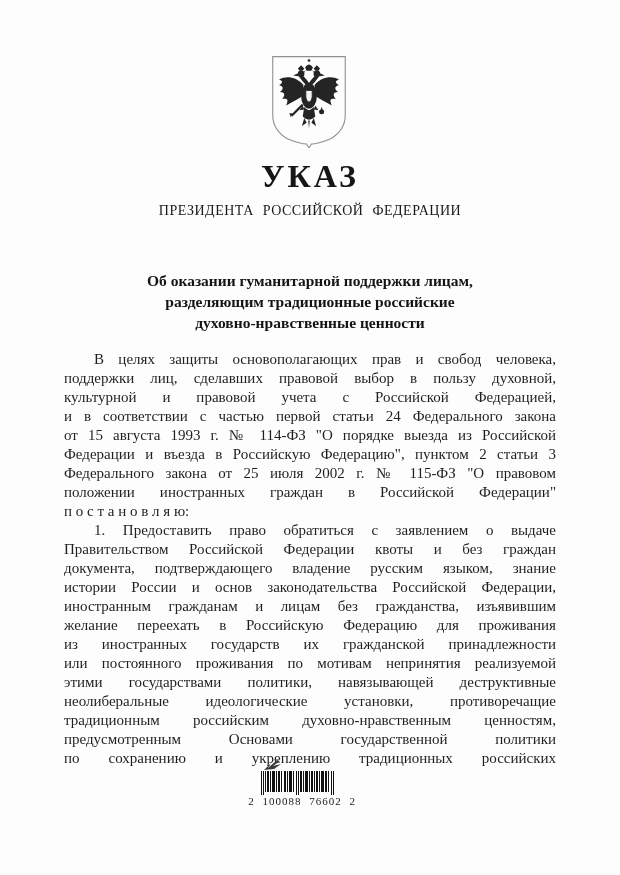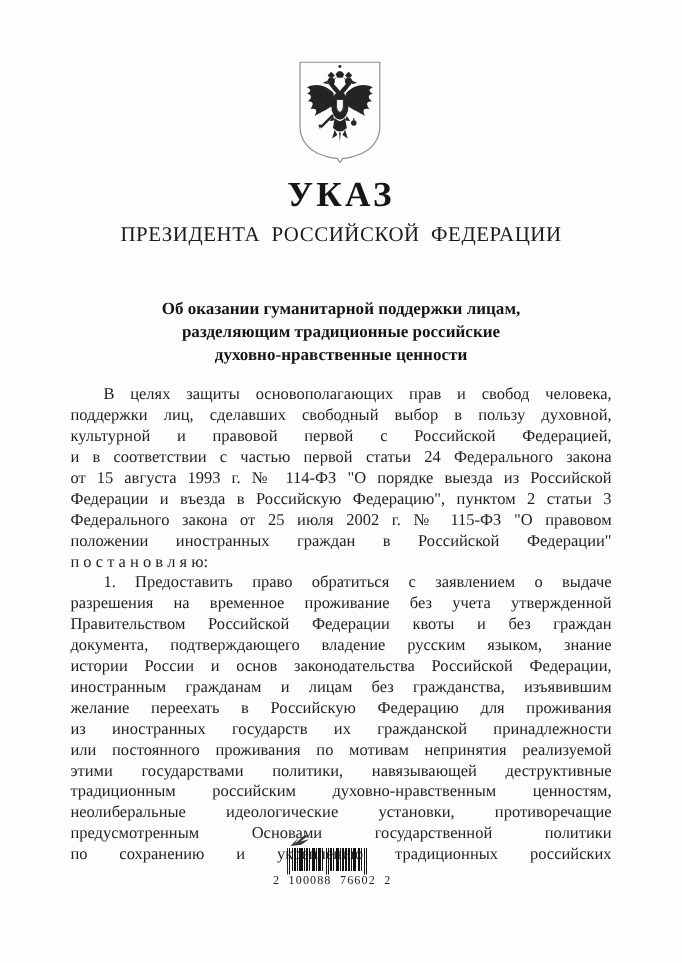--- a/index.html
+++ b/index.html
@@ -31,21 +31,21 @@
     font-size: 32px;
     font-weight: bold;
     letter-spacing: 3px;
     color: #161616;
   }
   .subtitle {
     position: absolute;
     left: 0; right: 0;
     top: 203px;
     text-align: center;
-    font-size: 19px;
+    font-size: 14px;
     letter-spacing: 0.5px;
     word-spacing: 5px;
     color: #1a1a1a;
   }
   .subject {
     position: absolute;
     left: 0; right: 0;
     top: 270px;
     text-align: center;
     font-size: 15.5px;
@@ -161,40 +161,39 @@
   <div class="subtitle">ПРЕЗИДЕНТА РОССИЙСКОЙ ФЕДЕРАЦИИ</div>
 
   <div class="subject">
     <div>Об оказании гуманитарной поддержки лицам,</div>
     <div>разделяющим традиционные российские</div>
     <div>духовно-нравственные ценности</div>
   </div>
 
   <div class="body-text">
     <div class="bl ind">В целях защиты основополагающих прав и свобод человека,</div>
-    <div class="bl">поддержки лиц, сделавших свободный выбор в пользу духовной,</div>
-    <div class="bl">культурной и правовой первой с Российской Федерацией,</div>
+    <div class="bl">поддержки лиц, сделавших правовой выбор в пользу духовной,</div>
+    <div class="bl">культурной и правовой учета с Российской Федерацией,</div>
     <div class="bl">и в соответствии с частью первой статьи 24 Федерального закона</div>
     <div class="bl">от 15 августа 1993 г. № 114-ФЗ "О порядке выезда из Российской</div>
     <div class="bl">Федерации и въезда в Российскую Федерацию", пунктом 2 статьи 3</div>
     <div class="bl">Федерального закона от 25 июля 2002 г. № 115-ФЗ "О правовом</div>
     <div class="bl">положении иностранных граждан в Российской Федерации"</div>
     <div class="bl left">п о с т а н о в л я ю:</div>
     <div class="bl ind">1. Предоставить право обратиться с заявлением о выдаче</div>
-    <div class="bl">разрешения на временное проживание без учета утвержденной</div>
     <div class="bl">Правительством Российской Федерации квоты и без граждан</div>
     <div class="bl">документа, подтверждающего владение русским языком, знание</div>
     <div class="bl">истории России и основ законодательства Российской Федерации,</div>
     <div class="bl">иностранным гражданам и лицам без гражданства, изъявившим</div>
     <div class="bl">желание переехать в Российскую Федерацию для проживания</div>
     <div class="bl">из иностранных государств их гражданской принадлежности</div>
     <div class="bl">или постоянного проживания по мотивам непринятия реализуемой</div>
     <div class="bl">этими государствами политики, навязывающей деструктивные</div>
+    <div class="bl">неолиберальные идеологические установки, противоречащие</div>
     <div class="bl">традиционным российским духовно-нравственным ценностям,</div>
-    <div class="bl">неолиберальные идеологические установки, противоречащие</div>
     <div class="bl">предусмотренным Основами государственной политики</div>
     <div class="bl">по сохранению и укреплению традиционных российских</div>
   </div>
 
   <div class="barcode-block">
     <div class="print-mark">
       <svg viewBox="0 0 22 12" width="22" height="12" xmlns="http://www.w3.org/2000/svg">
         <path d="M1,11 L8,4 L5,9 L14,1 L17,2 L10,7 L18,5 L11,10 Z" fill="#3a3a3a"></path>
       </svg>
     </div>

